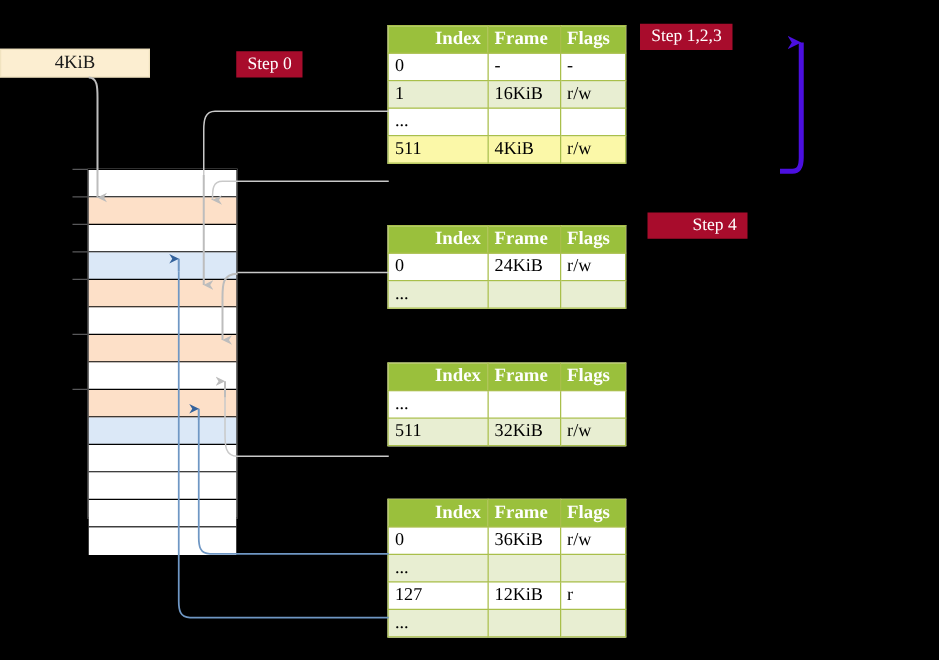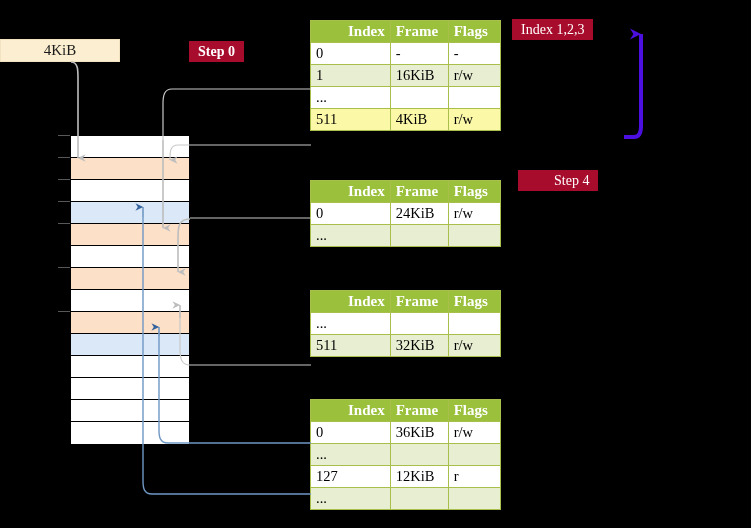--- a/index.html
+++ b/index.html
@@ -28,21 +28,21 @@
     display:flex;align-items:center;justify-content:center;
     font-size:15px;color:#1a1a1a;}
 
   
   .badge{position:absolute;display:flex;align-items:center;justify-content:center;
          font-size:14px;color:#fff;padding:2px 9px;box-sizing:border-box;
          white-space:nowrap;line-height:17px;}
   .badge-crimson{background:#a80c2c;}
   .badge-purple{background:#5b17e8;}
 
-  #badge-step0{left:189px;top:41px;font-weight:bold;}
+  #badge-step0{left:189px;top:41px;}
   #badge-step4{left:518px;top:170px;padding-left:36px;}
   #badge-steps123{left:512px;top:19px;}
   #badge-steps1234{left:651px;top:19px;}
 
   
   .ptable{position:absolute;border-collapse:collapse;background:#fff;
           font-size:14.5px;}
   .ptable td,.ptable th{border:1px solid #a9bf4b;padding:2px 5px;
           height:19px;box-sizing:border-box;text-align:left;
           font-weight:normal;vertical-align:middle;}
@@ -94,21 +94,21 @@
       <div class="tick" style="left: 58px; top: 201px;"></div>
       <div class="tick" style="left: 58px; top: 223px;"></div>
       <div class="tick" style="left: 58px; top: 267px;"></div>
       <div class="tick" style="left: 58px; top: 311px;"></div>
     </div>
 
   <div class="kib-label">4KiB</div>
 
   <div class="badge badge-crimson" id="badge-step0">Step 0</div>
   <div class="badge badge-crimson" id="badge-step4">Step 4</div>
-  <div class="badge badge-crimson" id="badge-steps123">Index 1,2,3</div>
+  <div class="badge badge-crimson" id="badge-steps123">Step 1,2,3</div>
 
   <table class="ptable" id="table-0">
       <thead>
         <tr>
           <th class="c-idx">Index</th>
           <th class="c-frm">Frame</th>
           <th class="c-flg">Flags</th>
         </tr>
       </thead>
       <tbody>

